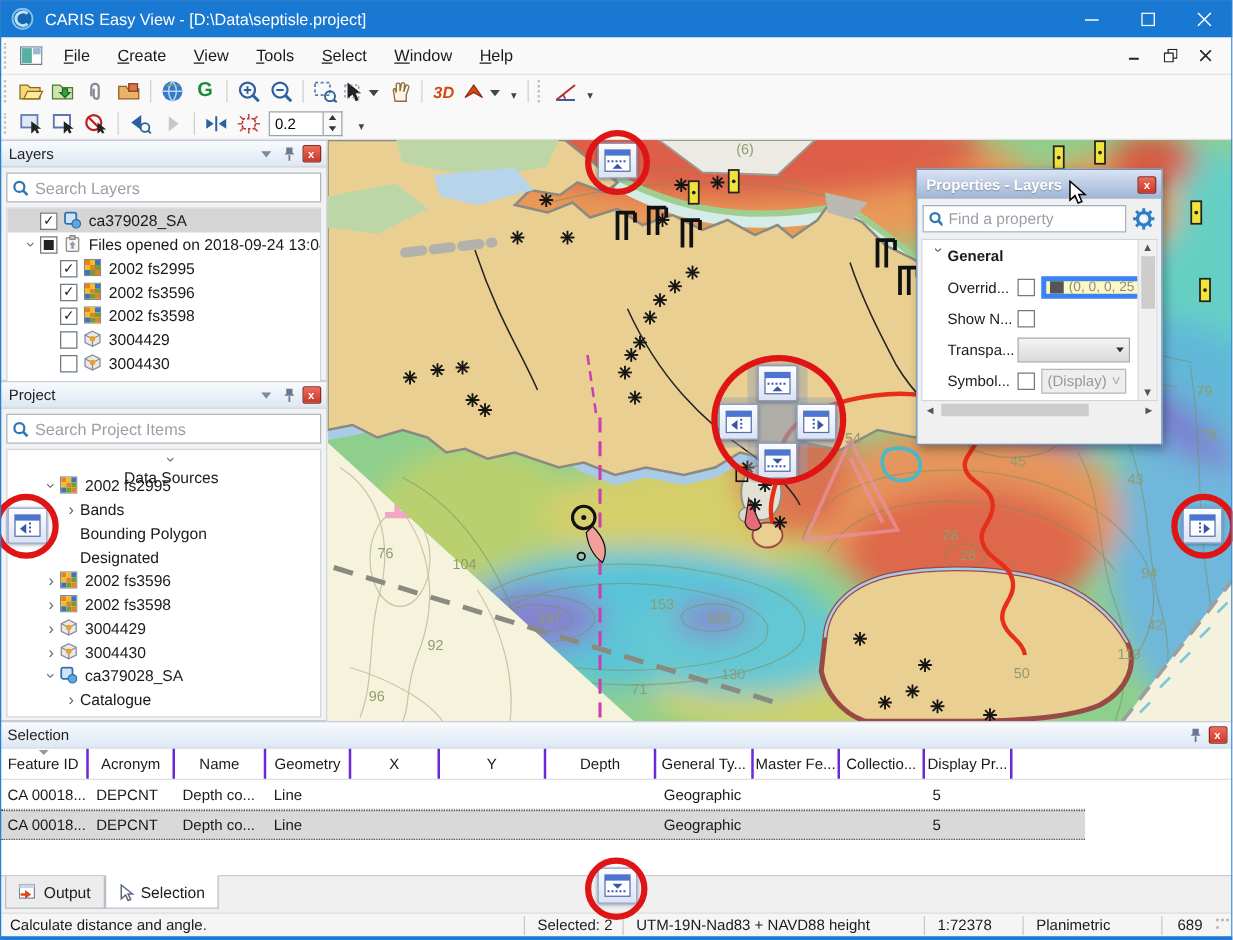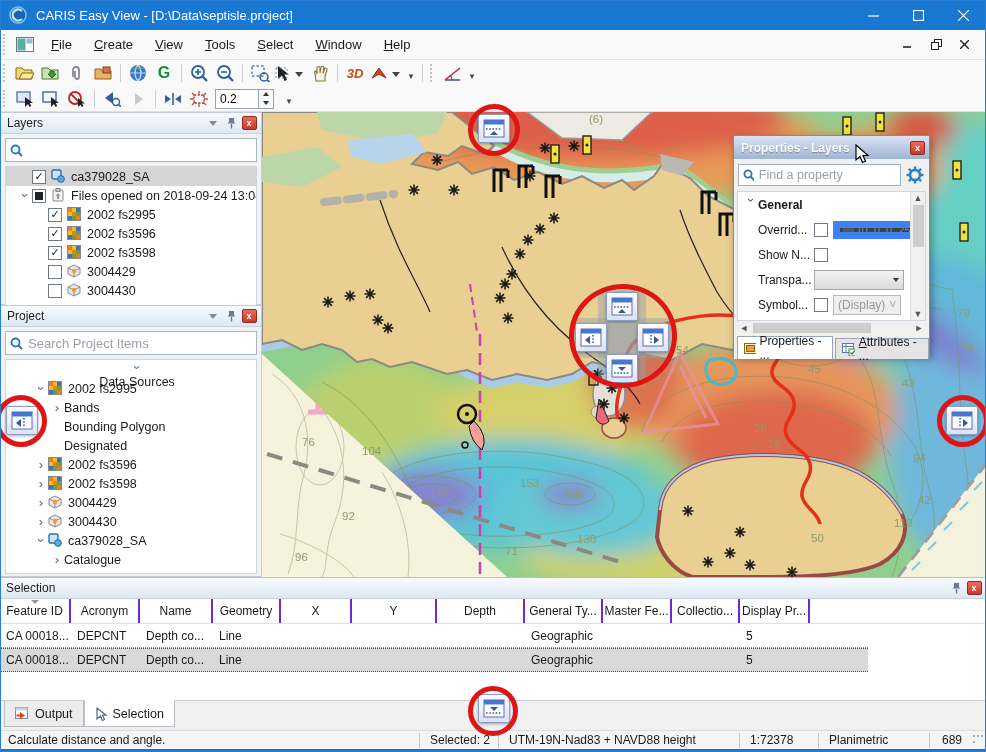--- a/index.html
+++ b/index.html
@@ -71,21 +71,21 @@
   .props .srow { height:28px; display:flex; align-items:center; padding:16px 4px; }
   .props .srow .sbox { flex:1; height:22px; background:#fff; border:1px solid #9fb0c0; display:flex; align-items:center; padding:0 4px; }
   .props .srow .sbox input { border:none; outline:none; width:100%; margin-left:5px; font-size:12.5px; font-family:"Liberation Sans",sans-serif; }
   .props .srow .sbox input::placeholder { color:#9aa0a8; }
   .props .body { position:relative; height:130px; background:#fff; border:1px solid #cfd6e0; margin:0 3px; }
   .prow { height:25px; display:flex; align-items:center; padding-left:6px; }
   .prow .chev { color:#444; font-size:12px; width:14px; display:inline-block; transform:rotate(90deg); }
   .prow .plbl { width:56px; font-size:12px; }
   .prow.hdr .plbl { font-weight:bold; width:auto; }
   .pcb { width:14px; height:14px; border:1px solid #707a84; background:#fff; margin-right:5px; }
-  .pfield { height:18px; background:#404040; border:7px solid #3b82f6; display:flex; align-items:center; padding:0 3px; color:#8a8a8a; font-size:11px; white-space:nowrap; overflow:hidden; }
+  .pfield { height:18px; background:#fef9c3; border:4px solid #3b82f6; display:flex; align-items:center; padding:0 3px; color:#8a8a8a; font-size:11px; white-space:nowrap; overflow:hidden; }
   .pswatch { width:11px; height:11px; background:#555; margin-right:4px; flex:0 0 11px; }
   .pdrop { height:20px; background:linear-gradient(#f4f4f4,#dadada); border:1px solid #a8a8a8; display:flex; align-items:center; justify-content:flex-end; padding:0 4px; }
   .pdrop .tri-dn { border-top-color:#333; }
   .pdrop2 { height:20px; background:#eee; border:1px solid #b8b8b8; color:#999; font-size:12px; display:flex; align-items:center; padding:0 4px; gap:4px; }
   .vsb { position:absolute; right:0; top:0; width:15px; height:100%; background:#f0f0f0; border-left:1px solid #ddd; display:flex; flex-direction:column; align-items:center; }
   .vsb .thumb { width:11px; height:42px; background:#cdcdcd; margin-top:2px; }
   .hsb { height:14px; margin:0 3px; background:#f0f0f0; display:flex; align-items:center; }
   .hsb .thumb { height:10px; width:118px; background:#cdcdcd; margin-left:2px; }
   .sbarrow { color:#555; font-size:9px; width:14px; text-align:center; }
   .ptabs { height:24px; display:flex; align-items:flex-end; padding-left:3px; gap:2px; background:#f0f0f0; }
@@ -346,20 +346,21 @@
       </span>
     <span class="phbtn">
         <span class="closebox">x</span>
       </span>
   </div>
   <div class="searchrow">
     <svg width="13" height="13">
         <circle cx="5.5" cy="5.5" r="4" fill="none" stroke="#2e75b6" stroke-width="1.8"></circle>
         <line x1="8.5" y1="8.5" x2="12" y2="12" stroke="#2e75b6" stroke-width="2"></line>
       </svg>
+    <input placeholder="Search Layers" style="">
   </div>
   <div class="treebox" id="layersTree" style="height:140px;">
       <div class="trow sel" style="padding-left: 12px;">
         <span class="exp"></span>
         <span class="cb">✓</span>
         <span class="ticn"><svg width="14" height="14" viewBox="0 0 14 14">
             <rect x="1" y="1" width="9" height="9" rx="1.5" fill="#cfe4f6" stroke="#2e6fae" stroke-width="1.4"></rect>
             <circle cx="10" cy="10" r="3.4" fill="#5aa8e0" stroke="#2e6fae"></circle>
           </svg></span>
         <span class="tlbl">ca379028_SA</span>
@@ -862,39 +863,20 @@
       <span class="sbarrow" style="margin-top:1px;">▲</span>
       <span class="thumb"></span>
       <span class="sbarrow" style="margin-top:auto; margin-bottom:1px;">▼</span>
     </div>
   </div>
   <div class="hsb">
     <span class="sbarrow">◄</span>
       <span class="thumb"></span>
     <span class="sbarrow" style="margin-left:auto;">►</span>
   </div>
-  <div class="ptabs">
-    <div class="ptab active">
-      <svg width="13" height="12">
-          <rect x="0.5" y="1.5" width="12" height="10" fill="#fdf0c0" stroke="#8a6a10"></rect>
-          <rect x="2.5" y="3.5" width="8" height="6" fill="#e8a03a" stroke="#8a6a10"></rect>
-        </svg>
-      <span>Properties - ...</span>
-    </div>
-    <div class="ptab">
-      <svg width="14" height="13">
-          <rect x="0.5" y="0.5" width="11" height="9" fill="#fff" stroke="#5a7ab0"></rect>
-          <line x1="0.5" y1="3.5" x2="11.5" y2="3.5" stroke="#5a7ab0"></line>
-          <line x1="4" y1="0.5" x2="4" y2="9.5" stroke="#5a7ab0"></line>
-          <rect x="7" y="6" width="7" height="7" fill="#fff" stroke="#3a8a3a"></rect>
-          <path d="M8.5,9.5 L10,11 L13,7.5" fill="none" stroke="#3a8a3a" stroke-width="1.4"></path>
-        </svg>
-      <span><u>A</u>ttributes - ...</span>
-    </div>
-  </div>
 </div>
 
 <svg class="abs" style="left:855px; top:144px; z-index:60;" width="16" height="20">
     <polygon points="1,1 1,16 5,12.5 7.5,18.5 10.5,17.2 8,11.5 13,11.5" fill="#fff" stroke="#000" stroke-width="1.2"></polygon>
   </svg>
 
 <div class="abs dockbtn" style="left:478px; top:114px;">
     <svg width="22" height="19">
       <rect x="1" y="1" width="20" height="17" fill="#fff" stroke="#5a6db0"></rect>
       <rect x="1" y="1" width="20" height="4.5" fill="#4a76d0"></rect>

